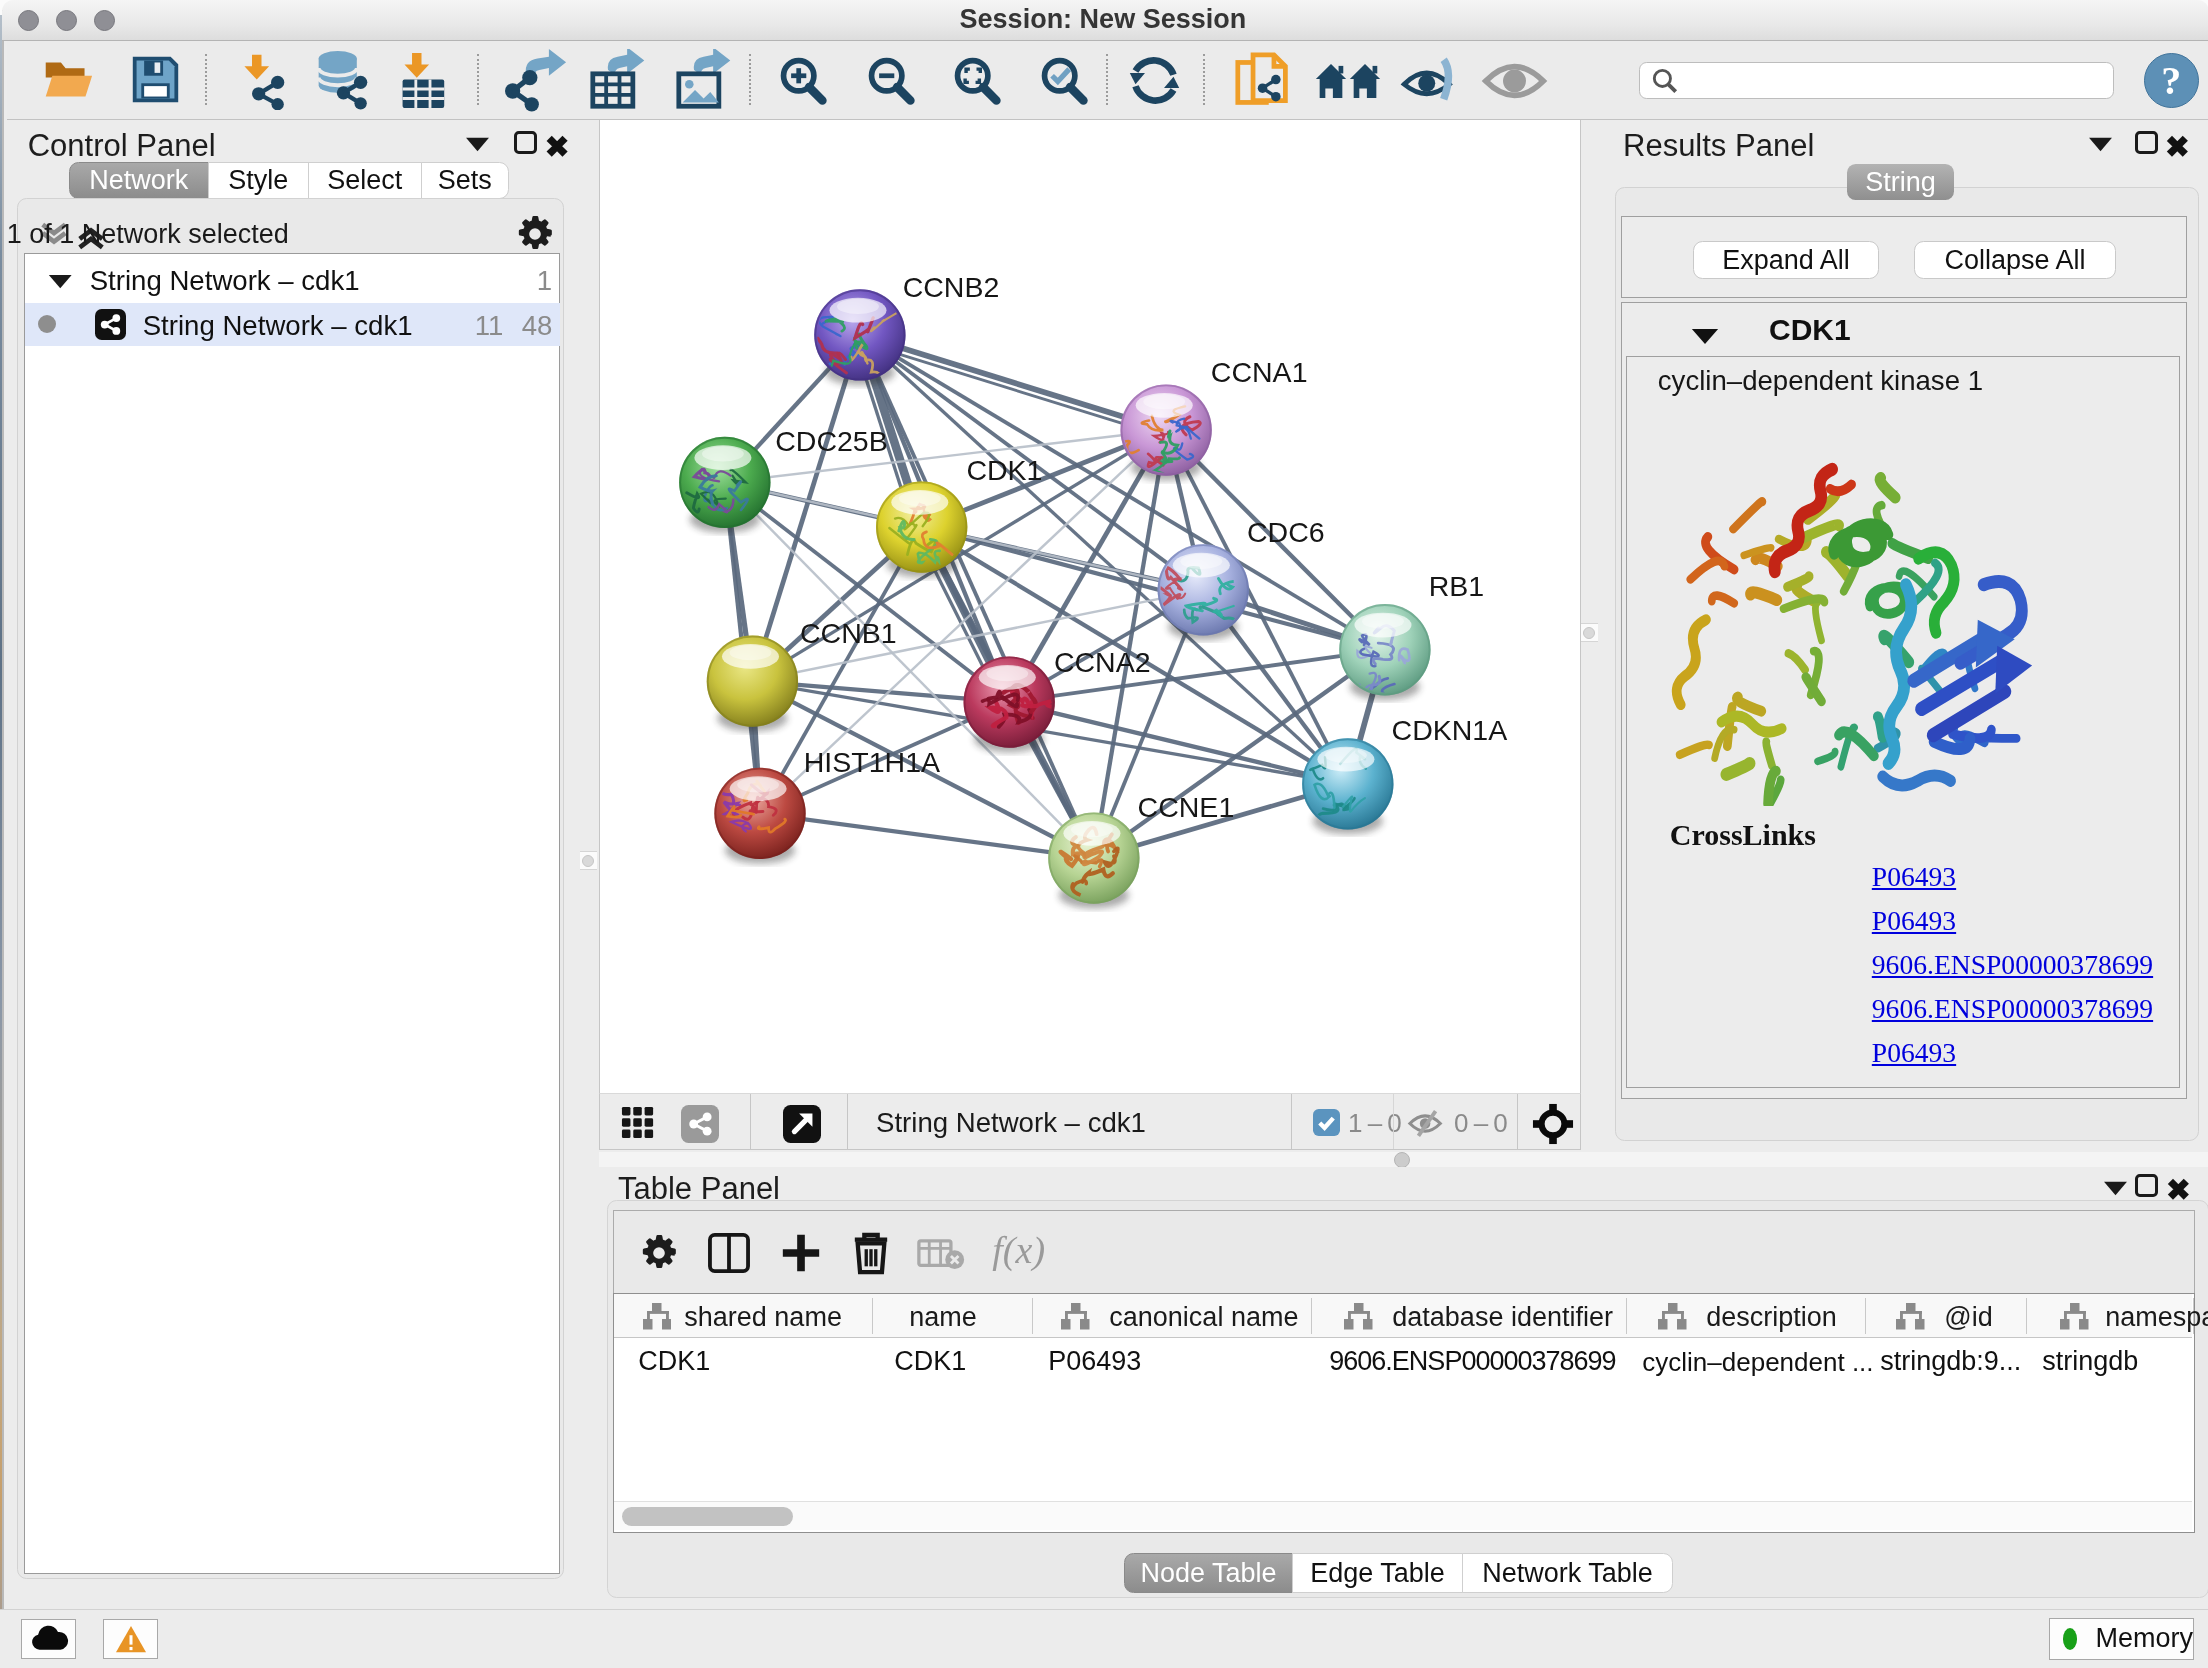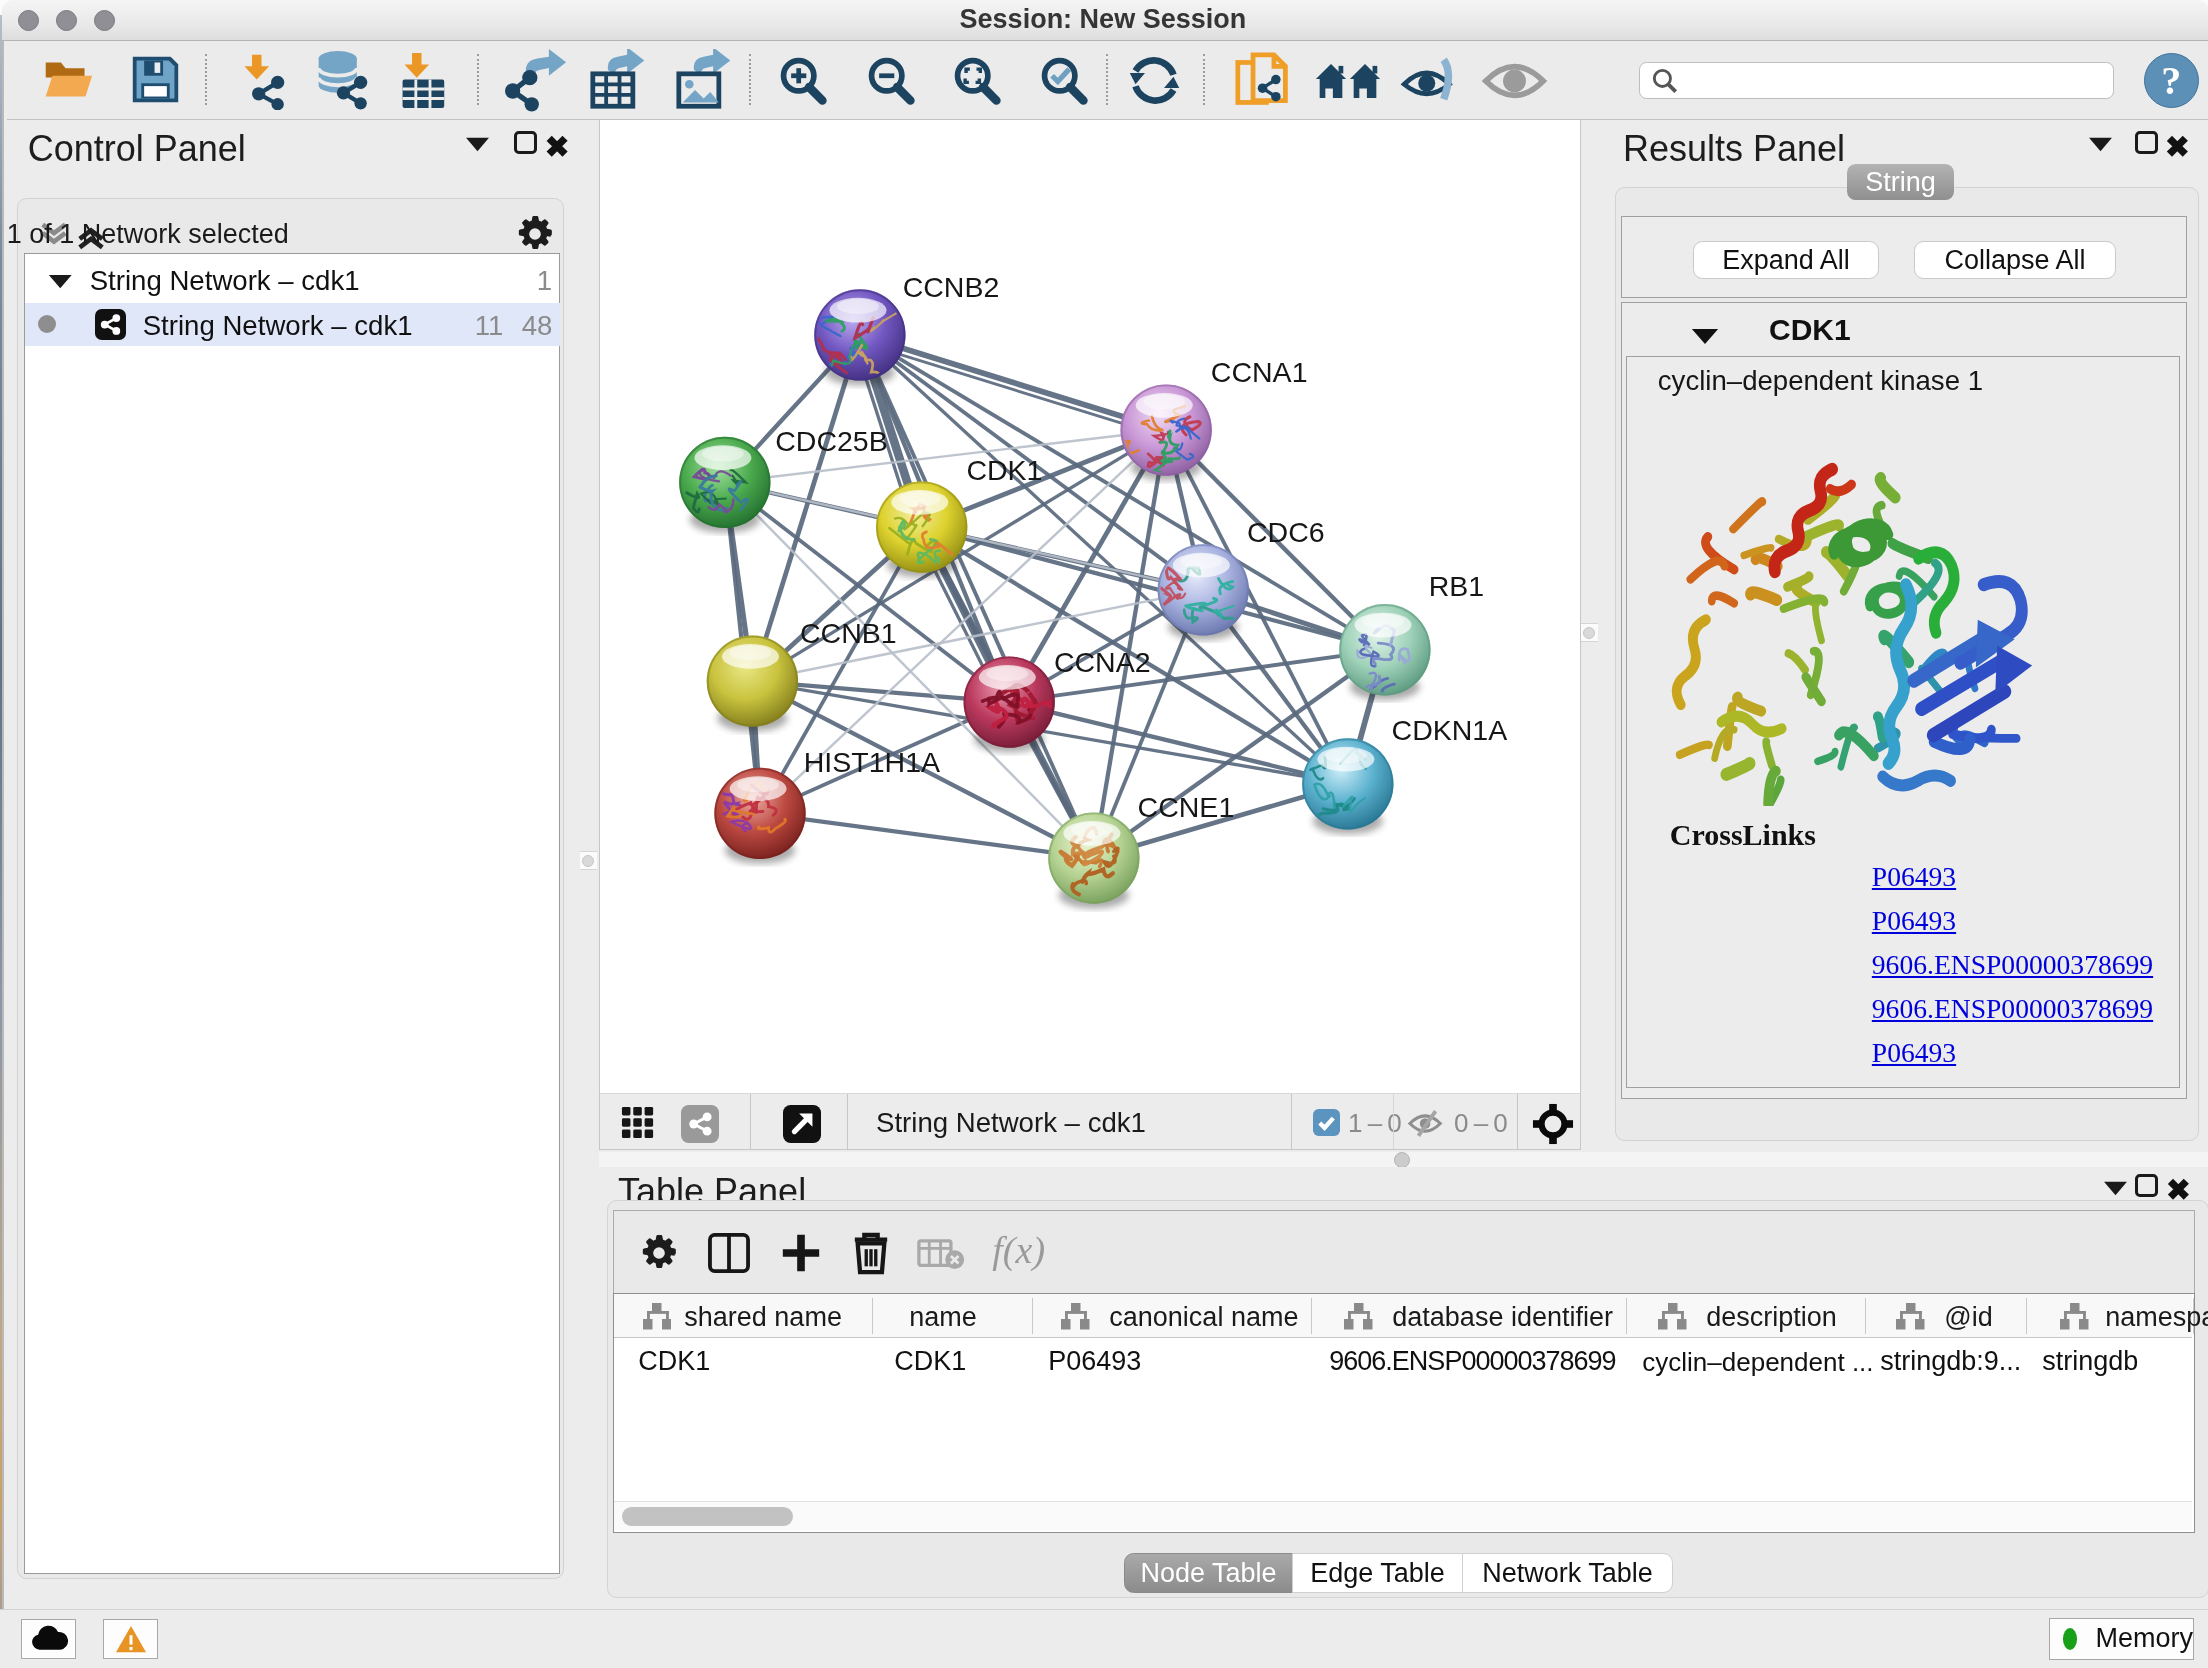--- a/index.html
+++ b/index.html
@@ -1,19 +1,19 @@
 <!DOCTYPE html>
 <html style="font-size:15px"><head>
 <meta charset="utf-8">
 <style>
 *{margin:0;padding:0;box-sizing:border-box}
 html,body{width:2208px;height:1668px}
 body{position:relative;background:#ececec;font-family:"Liberation Sans",sans-serif;overflow:hidden}
 .abs{position:absolute}
-.panelhead{font-size:36px;color:#1d1d1d}
+.panelhead{font-size:31px;color:#1d1d1d}
 svg{display:block}
 .seg{position:absolute;display:flex}
 .seg div{font-size:27px;color:#111;background:#fff;border:1px solid #cfcfcf;display:flex;align-items:center;justify-content:center;margin-left:-1px}
 .seg div.sel{background:linear-gradient(#a9a9a9,#8c8c8c);color:#fff;border-color:#8a8a8a}
 .htxt{font-size:27px;color:#1a1a1a}
 .rtxt{font-size:27px;color:#111}
 .hicon{width:28.5px;height:27px;background:
  linear-gradient(#8a8a8a,#8a8a8a) 9.5px 0,
  linear-gradient(#8a8a8a,#8a8a8a) 0px 16px,
  linear-gradient(#8a8a8a,#8a8a8a) 19px 16px,
@@ -266,20 +266,26 @@
   <div class="abs panelhead" style="left:21px;top:7.6px">Control Panel</div>
 
   <div class="abs" style="left:457px;top:13.3px">
       <svg width="27" height="21" viewBox="0 0 28 22">
         <polygon points="2,5 26,5 14,19" fill="#1a1a1a"></polygon>
       </svg>
     </div>
   <div class="abs" style="left:507px;top:10.5px;width:23px;height:23px;border:3.3px solid #1a1a1a;border-radius:4.8px"></div>
   <div class="abs" style="left:538px;top:9.5px;font-size:29.5px;font-weight:bold;color:#111">✖</div>
 
+  <div class="seg" style="left:63px;top:42px;height:37px">
+    <div class="sel" style="width:140px;border-radius:9.5px 0 0 9.5px">Network</div>
+    <div style="width:101px">Style</div>
+    <div style="width:114px">Select</div>
+    <div style="width:88px;border-radius:0 9.5px 9.5px 0">Sets</div>
+  </div>
 
   <div class="abs" style="left:10.5px;top:78px;width:547px;height:1381px;background:#e9e9e9;border:1px solid #d2d2d2;border-radius:9.5px"></div>
 
   <div class="abs" style="left:30px;top:99px">
       <svg width="34" height="32" viewBox="0 0 36 34">
         <g fill="none" stroke="#8a8a8a" stroke-width="5">
           <path d="M6 6 L18 15 L30 6"></path>
           <path d="M6 15 L18 24 L30 15"></path>
         </g>
       </svg>

